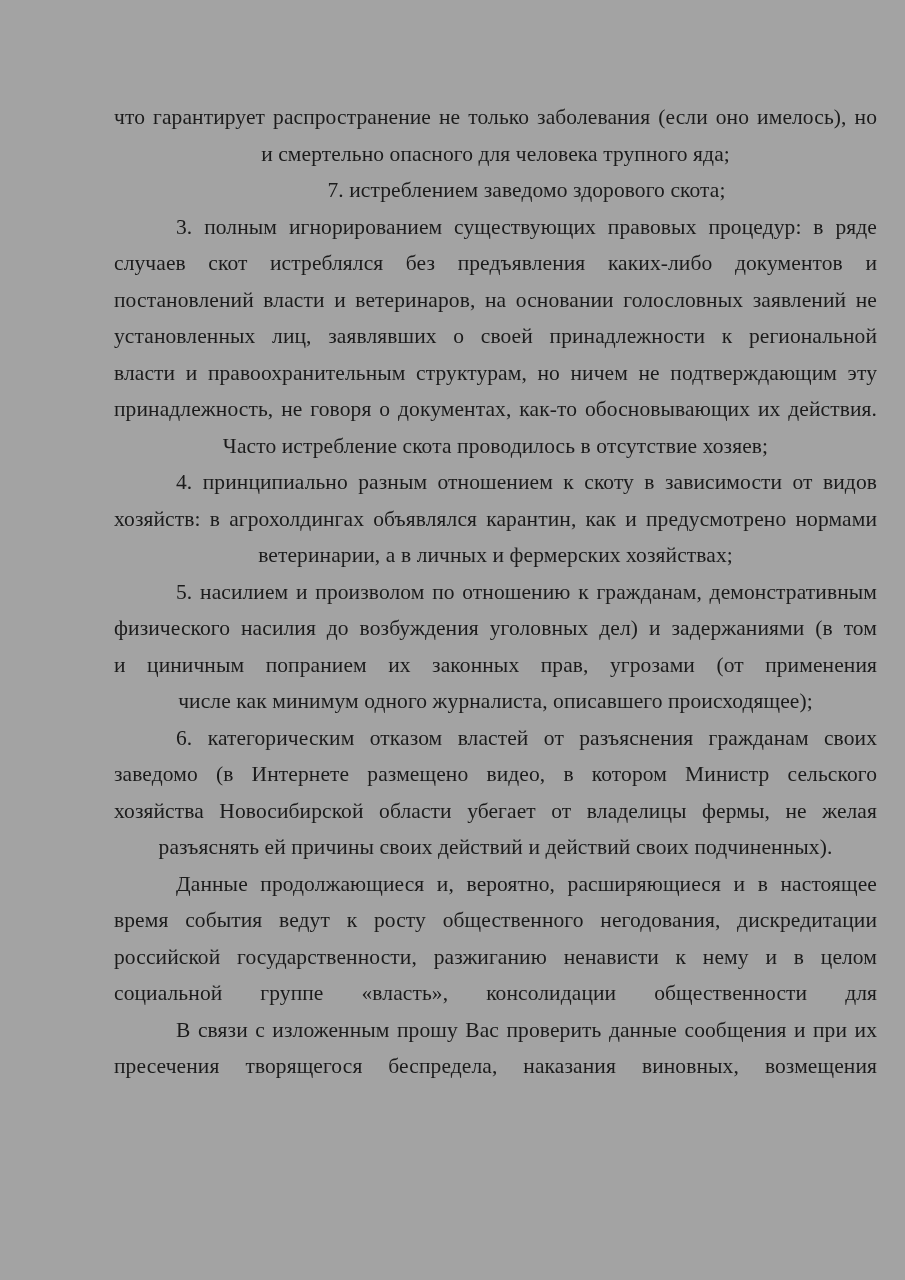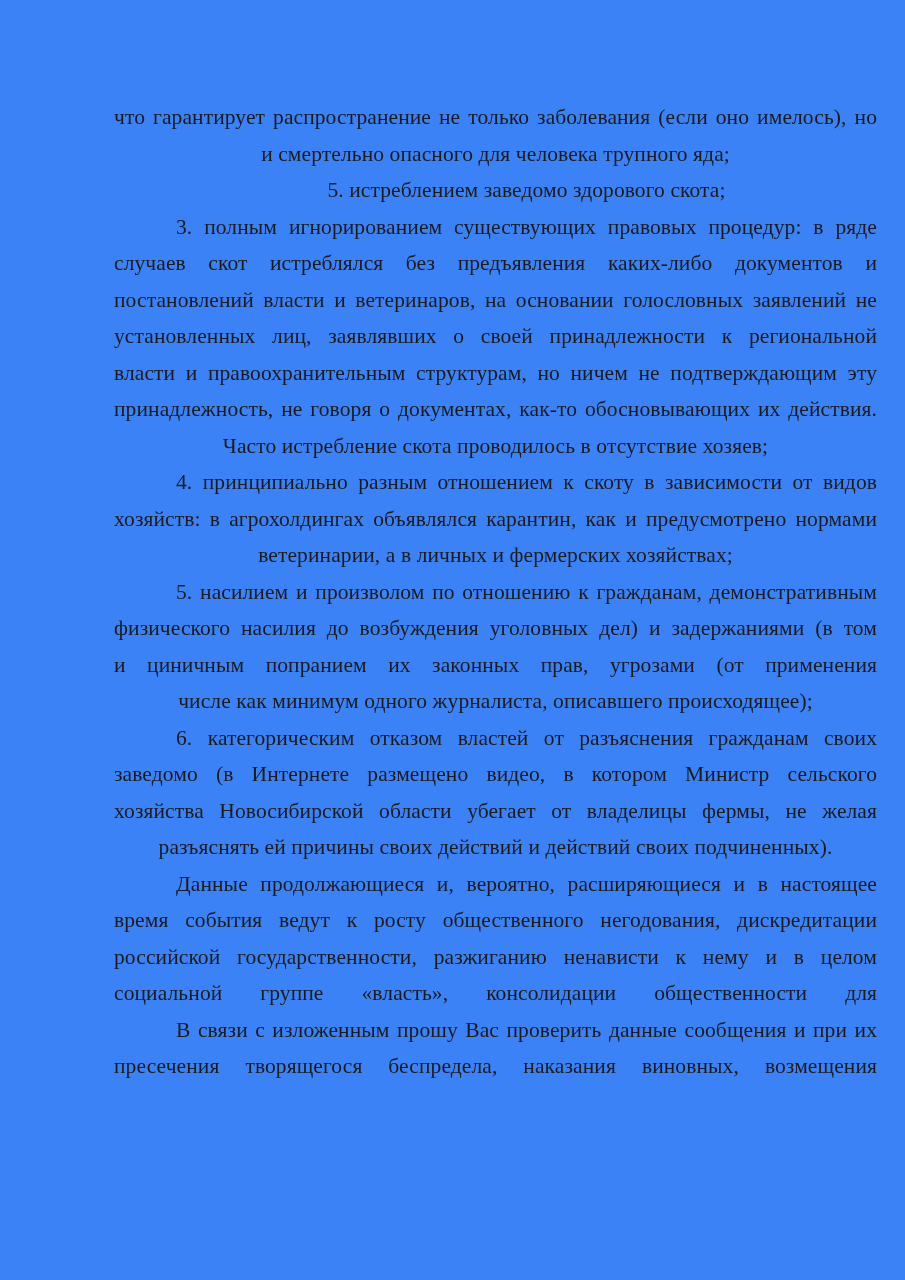--- a/index.html
+++ b/index.html
@@ -4,21 +4,21 @@
 <style>
   html, body {
     margin: 0;
     padding: 0;
     background: #ffffff;
   }
   .page {
     position: relative;
     width: 905px;
     height: 1280px;
-    background: #3b82f6;
+    background: #a3a3a3;
     overflow: hidden;
     font-family: "Liberation Serif", "DejaVu Serif", serif;
   }
   .textblock {
     position: absolute;
     left: 114px;
     top: 99px;
     width: 763px;
     font-size: 21.5px;
     line-height: 36.5px;
@@ -45,21 +45,21 @@
     box-sizing: border-box;
   }
 </style>
 </head>
 <body>
 
 <div class="page">
   <div class="textblock">
     <div class="ln j">что гарантирует распространение не только заболевания (если оно имелось), но</div>
     <div class="ln l">и смертельно опасного для человека трупного яда;</div>
-    <div class="ln l ind">5. истреблением заведомо здорового скота;</div>
+    <div class="ln l ind">7. истреблением заведомо здорового скота;</div>
     <div class="ln j ind">3. полным игнорированием существующих правовых процедур: в ряде</div>
     <div class="ln j">случаев скот истреблялся без предъявления каких-либо документов и</div>
     <div class="ln j">постановлений власти и ветеринаров, на основании голословных заявлений не</div>
     <div class="ln j">установленных лиц, заявлявших о своей принадлежности к региональной</div>
     <div class="ln j">власти и правоохранительным структурам, но ничем не подтверждающим эту</div>
     <div class="ln j">принадлежность, не говоря о документах, как-то обосновывающих их действия.</div>
     <div class="ln l">Часто истребление скота проводилось в отсутствие хозяев;</div>
     <div class="ln j ind">4. принципиально разным отношением к скоту в зависимости от видов</div>
     <div class="ln j">хозяйств: в агрохолдингах объявлялся карантин, как и предусмотрено нормами</div>
     <div class="ln l">ветеринарии, а в личных и фермерских хозяйствах;</div>

